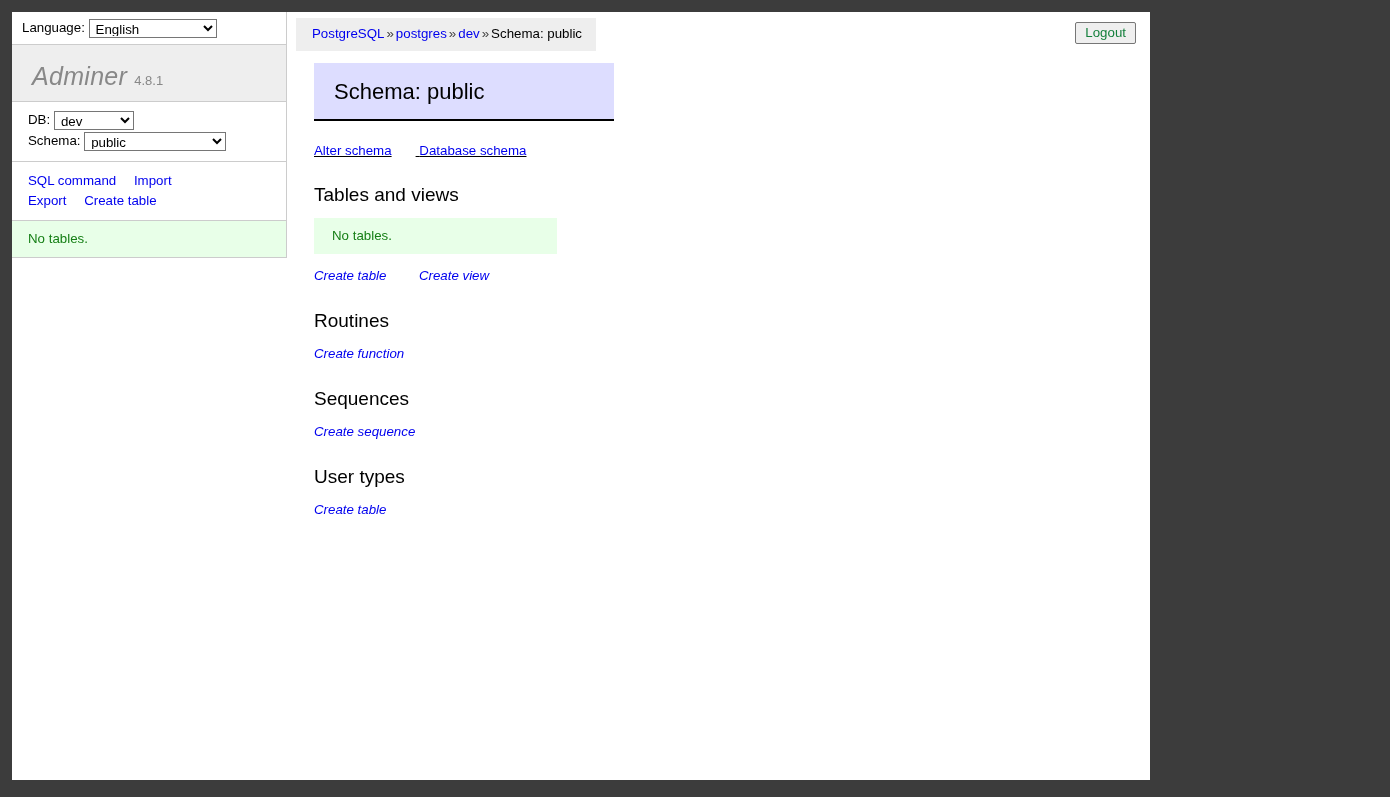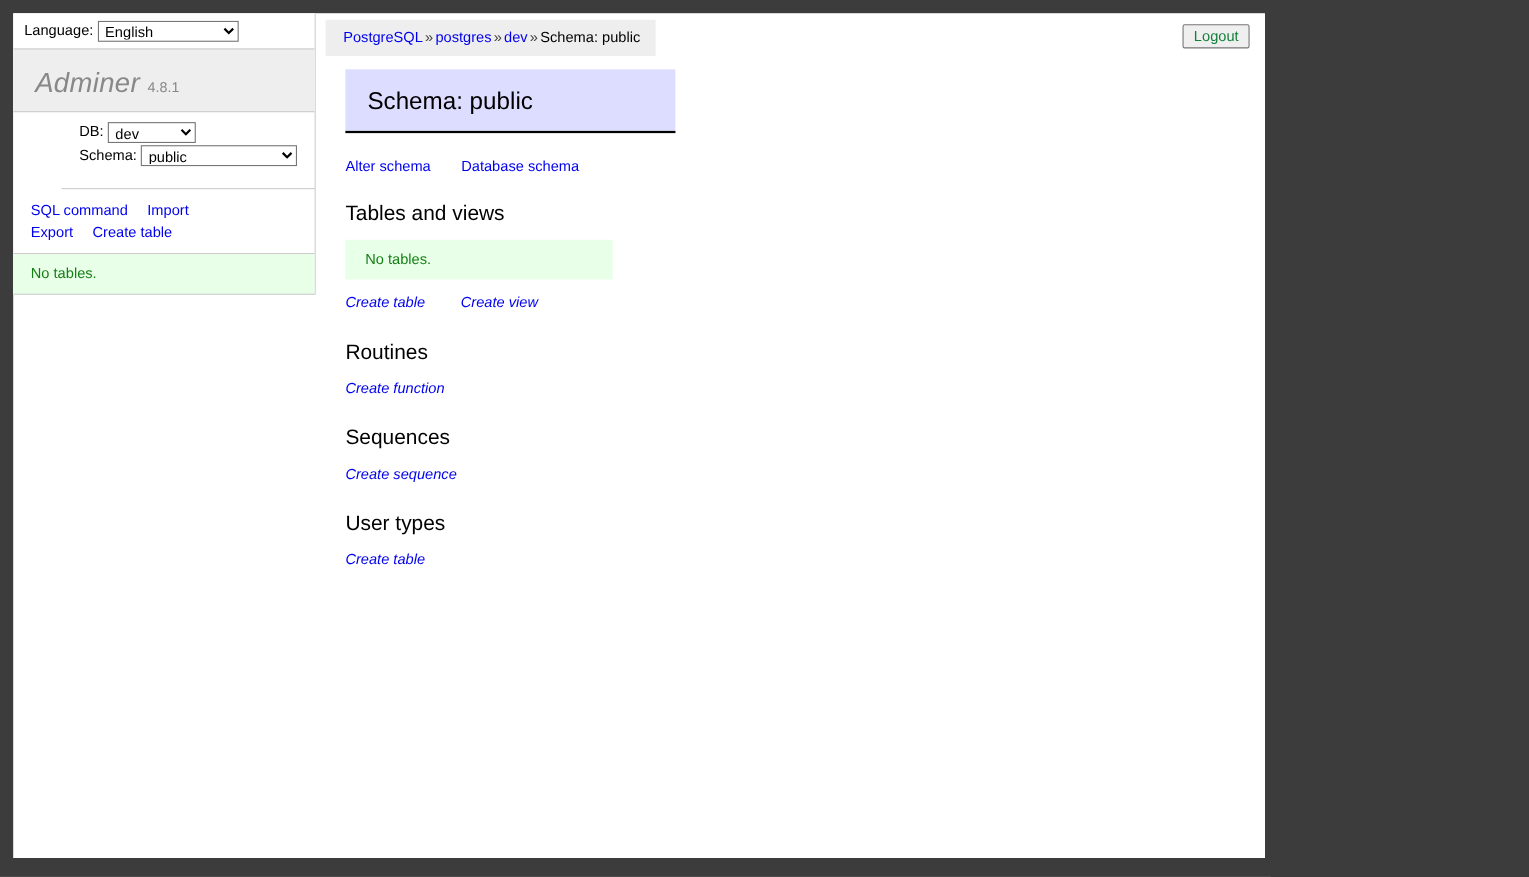--- a/index.html
+++ b/index.html
@@ -83,21 +83,21 @@
     color: #888888;
     margin-left: 7px;
   }
 
   .side-block {
     padding: 9px 10px 10px 16px;
     border-bottom: 1px solid #ccc;
     font-size: 13.3px;
     line-height: 19px;
   }
-  .side-block.db-block { padding: 8px 10px 19px 16px; margin-left: 44px; }
+  .side-block.db-block { padding: 8px 10px 9px 16px; }
   .db-line { white-space: nowrap; margin-bottom: 1px; }
   .db-line .lbl { font-size: 13.3px; color: #000; }
 
   .links-block a { margin-right: 14px; }
   .links-block .line2 { margin-top: 1px; }
 
   .msg-green {
     background: #e8ffe8;
     color: #157f15;
     padding: 10px 10px 11px 16px;
@@ -153,20 +153,21 @@
     color: #000;
     padding: 16px 0 14px 20px;
     box-sizing: content-box;
   }
 
   .content-pad { padding: 0 0 0 18px; }
 
   .toplinks {
     margin-top: 22px;
     font-size: 13.3px;
+    text-decoration: underline;
   }
   .toplinks a { margin-right: 24px; }
 
   h3 {
     font-size: 19px;
     font-weight: normal;
     color: #000;
     margin: 26px 0 12px 0;
   }
 

